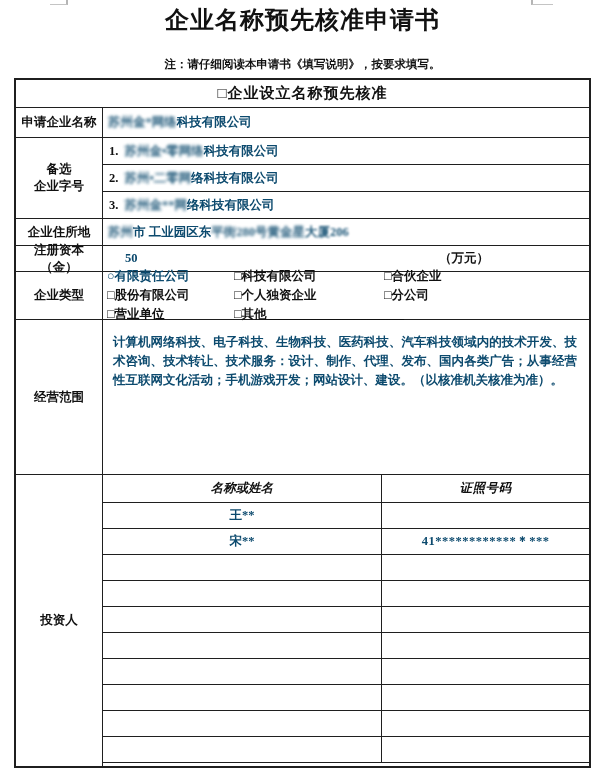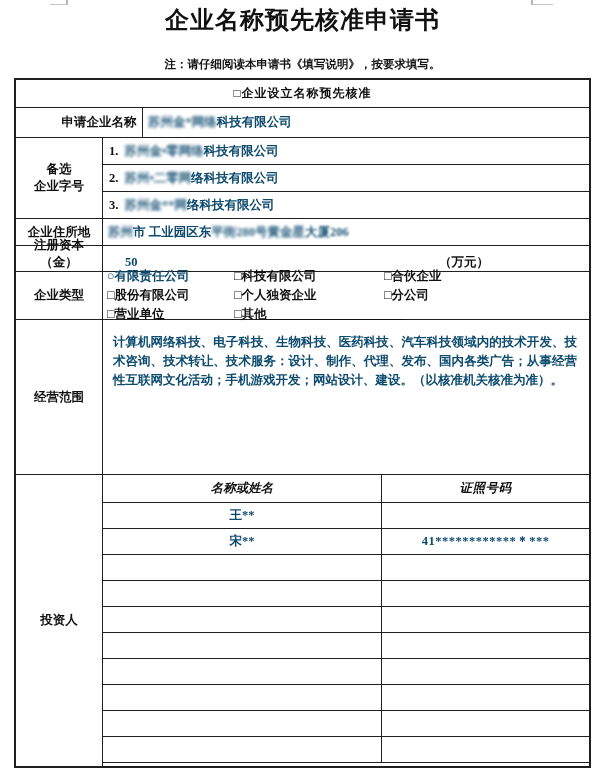--- a/index.html
+++ b/index.html
@@ -33,21 +33,21 @@
 
   .lab {
     width:87px; flex-shrink:0; border-right:1px solid #1f1f1f;
     display:flex; flex-direction:column; align-items:center; justify-content:center;
     font-weight:bold; font-size:12.5px; text-align:center; line-height:17px;
   }
   .val { flex:1; display:flex; align-items:center; padding-left:5px; }
 
   .sechead {
     height:28px; display:flex; align-items:center; justify-content:center;
-    font-size:12px; font-weight:bold; letter-spacing:1px;
+    font-size:15px; font-weight:bold; letter-spacing:1px;
   }
 
   .red { color:#0c4a6e; font-weight:bold; }
   .blur { filter:blur(1.7px); opacity:.88; }
   .blur-lt { filter:blur(1.1px); opacity:.92; }
 
   .altcol { flex:1; display:flex; flex-direction:column; }
   .altrow { flex:1; display:flex; align-items:center; padding-left:6px; border-bottom:1px solid #1f1f1f; }
   .altrow:last-child { border-bottom:none; }
   .altno { font-weight:bold; margin-right:6px; color:#111; }
@@ -84,21 +84,21 @@
   <div class="corner tr"></div>
 
   <div class="doc-title">企业名称预先核准申请书</div>
 
   <div class="doc-note"><span>注：</span><span>请仔细阅读本申请书《填写说明》，按要求填写。</span></div>
 
   <div class="formtable">
 
     <div class="frow sechead">□企业设立名称预先核准</div>
 
-    <div class="frow" style="height:30px;padding-left:40px;">
+    <div class="frow" style="height:30px;">
       <div class="lab">申请企业名称</div>
       <div class="val red">
         <span class="blur">苏州金*网络</span>
           <span>科技有限公司</span>
       </div>
     </div>
 
     <div class="frow" style="height:81px;">
       <div class="lab">
         <span>备选</span>
@@ -123,21 +123,21 @@
     <div class="frow" style="height:27px;">
       <div class="lab">企业住所地</div>
       <div class="val red">
         <span class="blur">苏州</span>
           <span>市 工业园区东</span>
           <span class="blur">平街280号黄金星</span>
           <span class="blur-lt">大厦206</span>
       </div>
     </div>
 
-    <div class="frow" style="height:26px;align-items:flex-end;">
+    <div class="frow" style="height:26px;">
       <div class="lab">注册资本（金）</div>
       <div class="capwrap">
         <span class="red capval">50</span>
         <span class="capunit">（万元）</span>
       </div>
     </div>
 
     <div class="frow" style="height:48px;">
       <div class="lab">企业类型</div>
       <div class="typegrid">

